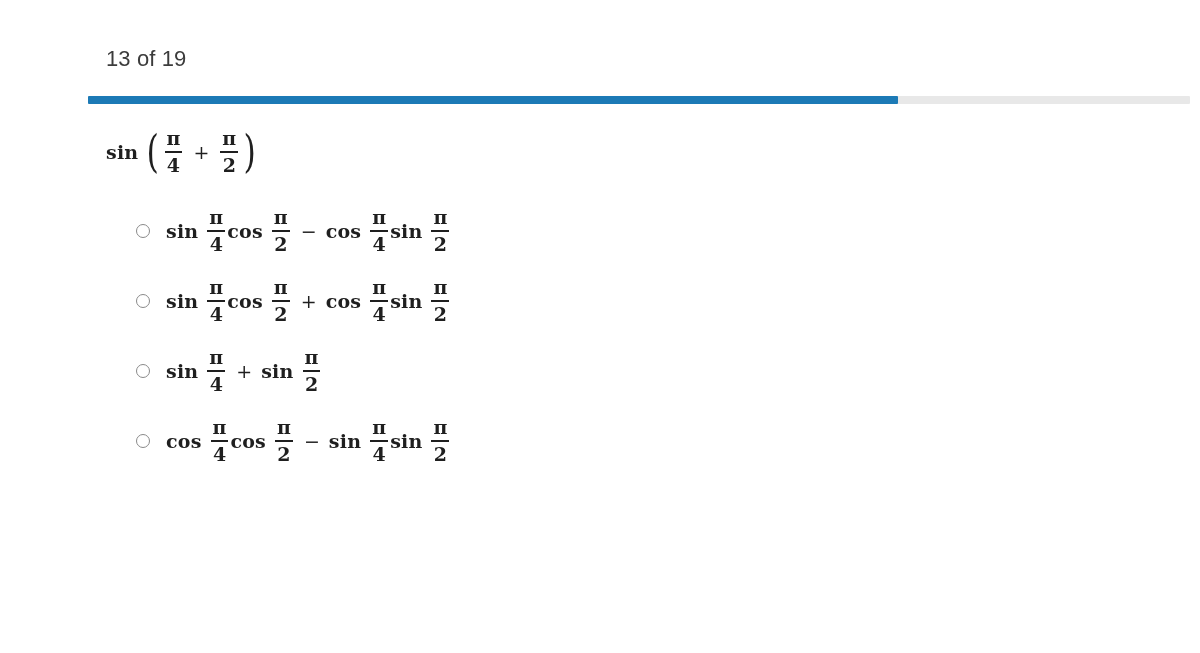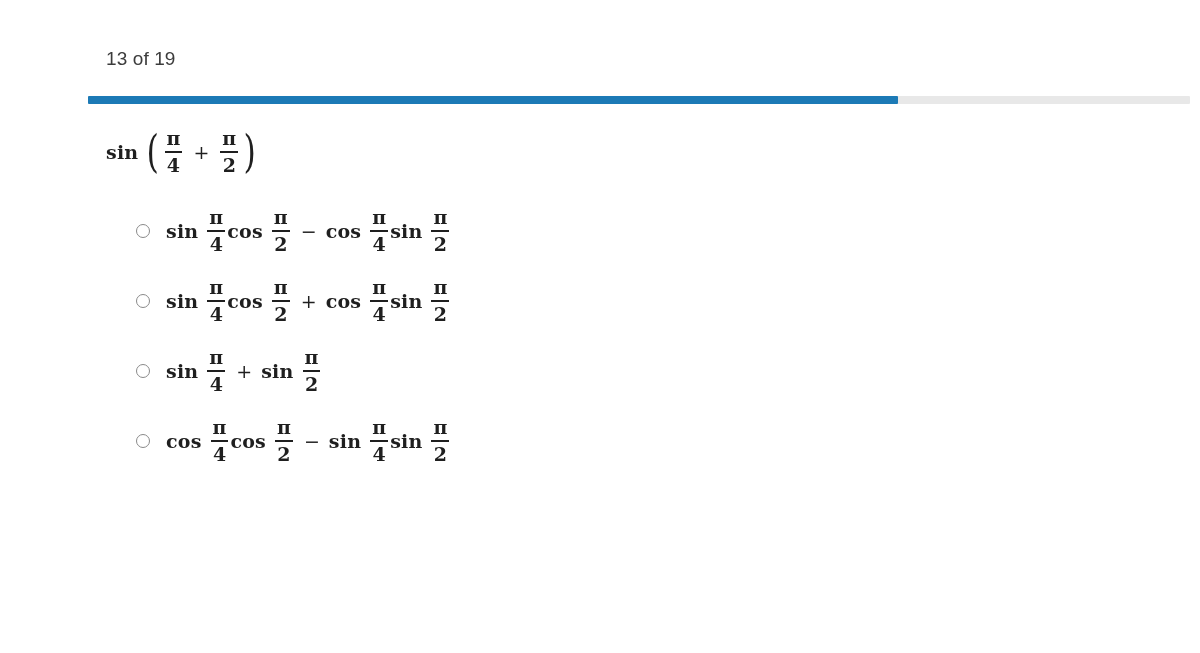--- a/index.html
+++ b/index.html
@@ -13,21 +13,21 @@
     font-family: "Liberation Sans", sans-serif;
     color: #262626;
     position: relative;
     overflow: hidden;
   }
 
   .page-counter {
     position: absolute;
     left: 106px;
     top: 48px;
-    font-size: 19px;
+    font-size: 22px;
     line-height: 22px;
     color: #3c3c3c;
     letter-spacing: 0.1px;
     white-space: nowrap;
   }
 
   .progress-track {
     position: absolute;
     left: 88px;
     top: 96px;

